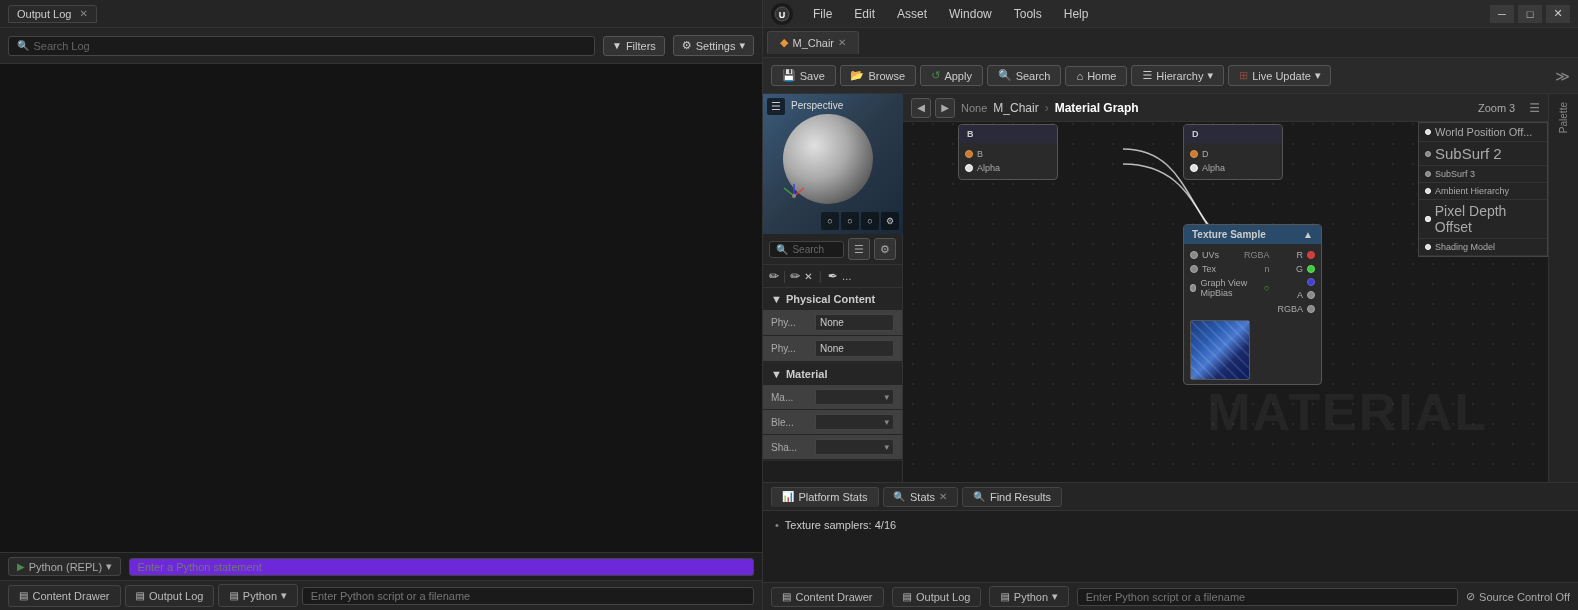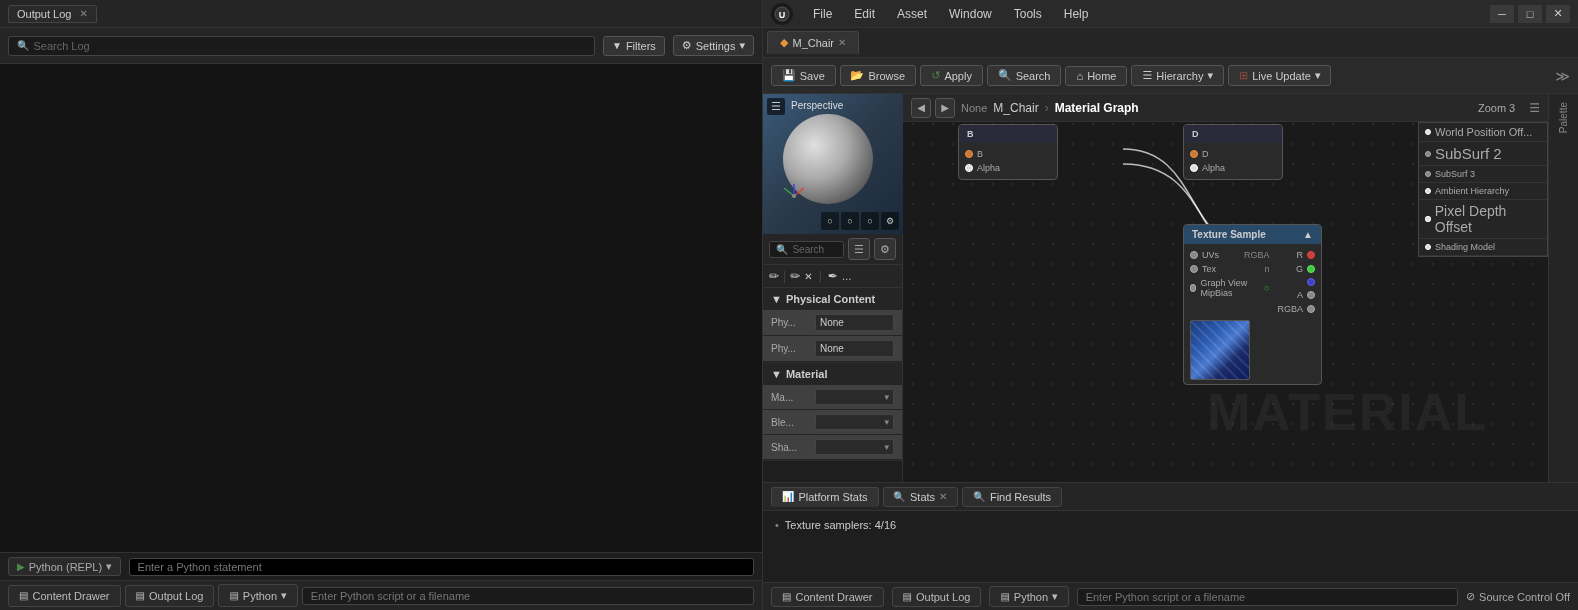--- a/index.html
+++ b/index.html
@@ -117,21 +117,21 @@
       font-size: 11px;
       cursor: pointer;
       background: #2a2a2a;
       border: 1px solid #444;
       border-radius: 3px;
       padding: 2px 8px;
     }
 
     .python-input {
       flex: 1;
-      background: #000000;
+      background: #6d28d9;
       border: 1px solid #444;
       border-radius: 3px;
       color: #aaa;
       padding: 2px 8px;
       font-size: 11px;
     }
 
     .bottom-tabs-left {
       display: flex;
       align-items: center;

